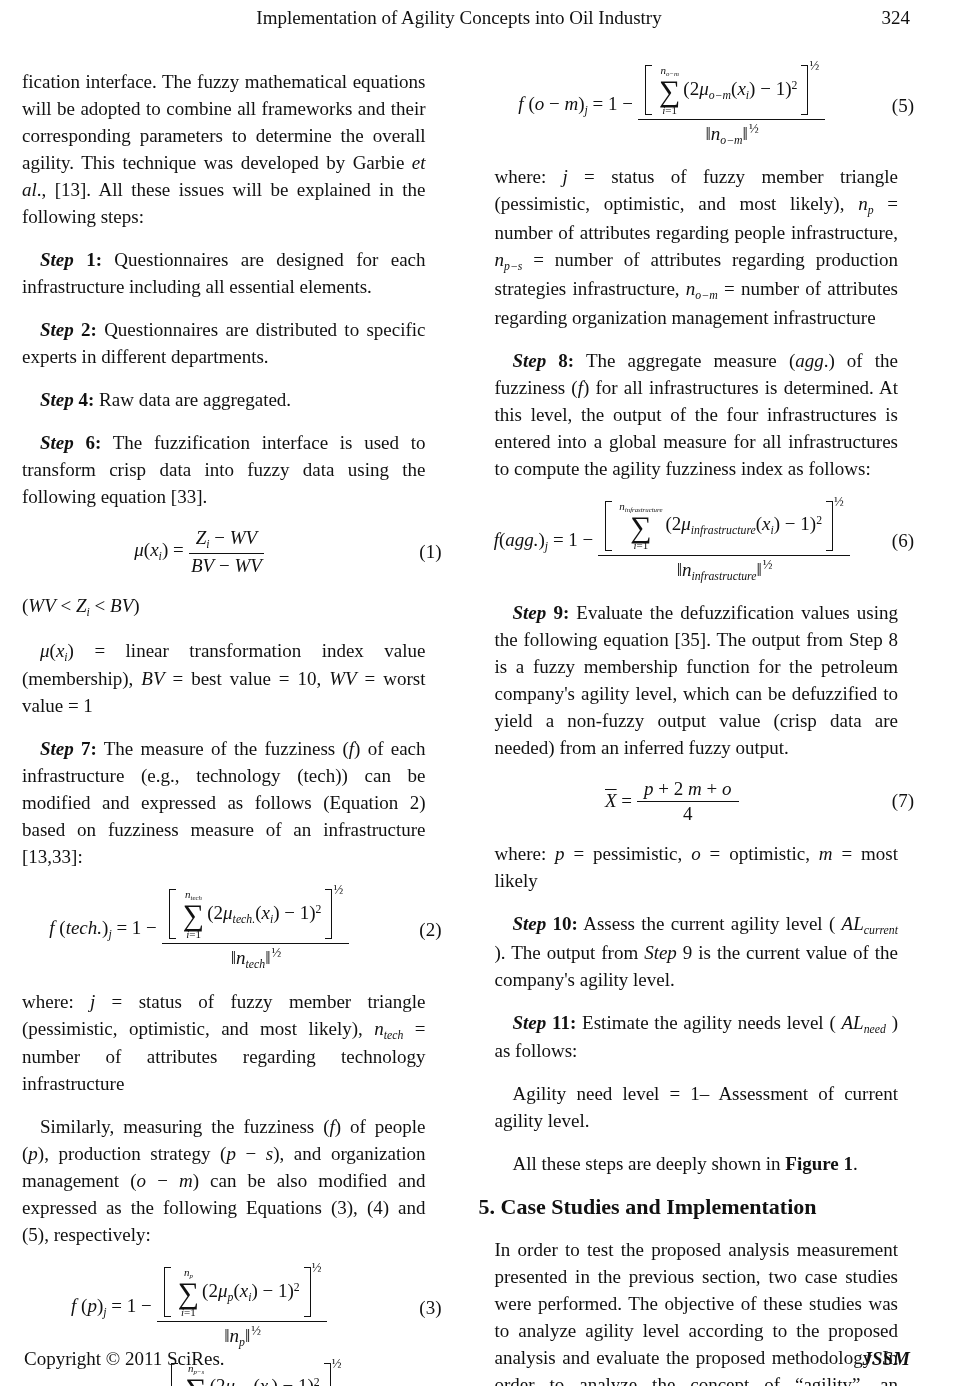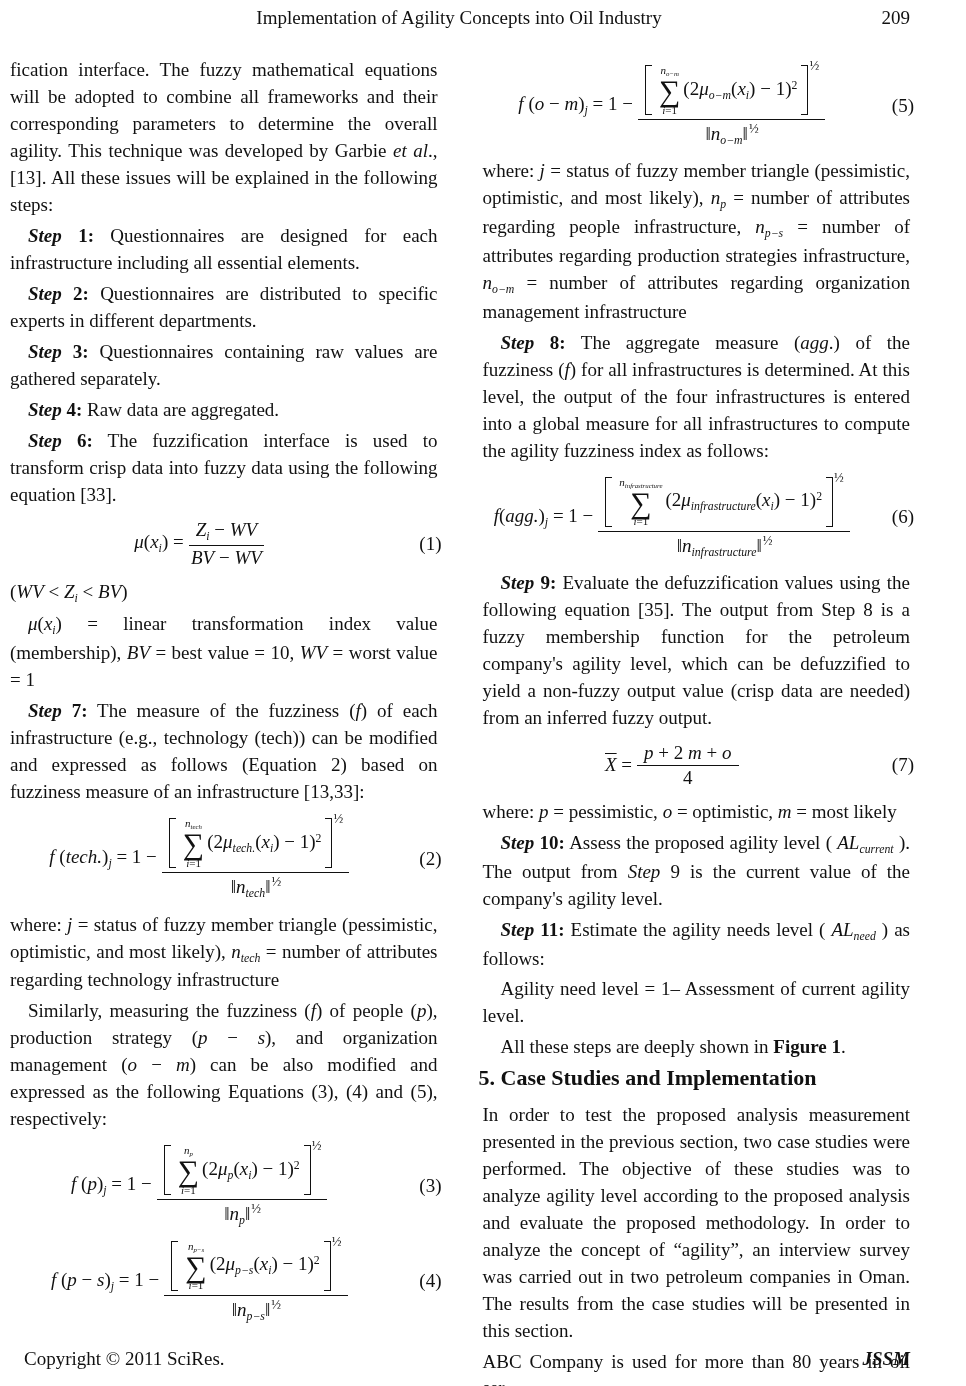--- a/index.html
+++ b/index.html
@@ -8,21 +8,21 @@
     font-family:"Liberation Serif", serif;
     color:#111;
     font-size:19px;
   }
   .page{position:relative;width:918px;height:1386px;overflow:hidden;box-sizing:border-box;background:#fff;}
   .pg-header{position:relative;padding-top:7px;height:26px;}
   .pg-title{text-align:center;font-size:19px;}
   .pg-no{position:absolute;right:8px;top:7px;font-size:19px;}
   .cols{display:flex;gap:37px;padding:20px 4px 0 6px;}
   .col{width:460px;}
-  p{margin:4px;text-align:justify;line-height:1.42;}
+  p{margin:16px;text-align:justify;line-height:1.42;}
   .ind{text-indent:18px;}
   h2.sec{font-size:22px;margin:4px 0 10px 0;line-height:1.2;}
   h3.subsec{font-size:20px;margin:12px 0 10px 0;line-height:1.2;}
   .pg-footer{position:absolute;left:24px;right:8px;bottom:16px;display:flex;justify-content:space-between;font-size:19px;gap:26px;}
   .journal{font-weight:bold;font-style:italic;}
 
   
   .sg-n{}
   .sg-i{font-style:italic;}
   .sg-b{font-weight:bold;}
@@ -50,30 +50,29 @@
   .pow.top{align-self:flex-start;position:relative;top:-6px;left:1px;}
   .fz-den .pow{position:relative;top:-7px;left:1px;}
 </style>
 </head>
 <body>
 
 <div class="page">
 
   <div class="pg-header">
     <div class="pg-title">Implementation of Agility Concepts into Oil Industry</div>
-    <div class="pg-no">209</div>
+    <div class="pg-no">324</div>
   </div>
 
   <div class="cols">
 
     <div class="col">
       <p><span><span class="sg-n">fication interface. The fuzzy mathematical equations will be adopted to combine all frameworks and their corresponding parameters to determine the overall agility. This technique was developed by Garbie </span><span class="sg-i">et al</span><span class="sg-n">., [13]. All these issues will be explained in the following steps:</span></span></p>
       <p class="ind"><span><span class="sg-bi">Step</span><span class="sg-b"> 1:</span><span class="sg-n"> Questionnaires are designed for each infrastructure including all essential elements.</span></span></p>
       <p class="ind"><span><span class="sg-bi">Step</span><span class="sg-b"> 2:</span><span class="sg-n"> Questionnaires are distributed to specific experts in different departments.</span></span></p>
-      <p class="ind"><span><span class="sg-bi">Step</span><span class="sg-b"> 3:</span><span class="sg-n"> Questionnaires containing raw values are gathered separately.</span></span></p>
       <p class="ind"><span><span class="sg-bi">Step</span><span class="sg-b"> 4:</span><span class="sg-n"> Raw data are aggregated.</span></span></p>
       <p class="ind"><span><span class="sg-bi">Step</span><span class="sg-b"> 6:</span><span class="sg-n"> The fuzzification interface is used to transform crisp data into fuzzy data using the following equation [33].</span></span></p>
       <div class="eq">
           <span class="eq-body">
             <span><span class="sg-i">μ</span><span class="sg-n">(</span><span class="sg-i">x</span><span class="sg-isub">i</span><span class="sg-n">) = </span></span>
             <span class="frac">
               <span class="fr-num"><span class="sg-i">Z</span><span class="sg-isub">i</span><span class="sg-n"> − </span><span class="sg-i">WV</span></span>
               <span class="fr-den"><span class="sg-i">BV</span><span class="sg-n"> − </span><span class="sg-i">WV</span></span>
             </span>
           </span>
@@ -219,21 +218,21 @@
           <span class="eq-body">
             <span><span class="sg-ov">X</span><span class="sg-n"> = </span></span>
             <span class="frac">
               <span class="fr-num"><span class="sg-i">p</span><span class="sg-n"> + 2 </span><span class="sg-i">m</span><span class="sg-n"> + </span><span class="sg-i">o</span></span>
               <span class="fr-den"><span class="sg-n">4</span></span>
             </span>
           </span>
           <span class="eq-num">(7)</span>
         </div>
       <p><span><span class="sg-n">where: </span><span class="sg-i">p</span><span class="sg-n"> = pessimistic, </span><span class="sg-i">o</span><span class="sg-n"> = optimistic, </span><span class="sg-i">m</span><span class="sg-n"> = most likely</span></span></p>
-      <p class="ind"><span><span class="sg-bi">Step</span><span class="sg-b"> 10:</span><span class="sg-n"> Assess the proposed agility level ( </span><span class="sg-i">AL</span><span class="sg-isub">current</span><span class="sg-n"> ). The output from </span><span class="sg-i">Step</span><span class="sg-n"> 9 is the current value of the company's agility level.</span></span></p>
+      <p class="ind"><span><span class="sg-bi">Step</span><span class="sg-b"> 10:</span><span class="sg-n"> Assess the current agility level ( </span><span class="sg-i">AL</span><span class="sg-isub">current</span><span class="sg-n"> ). The output from </span><span class="sg-i">Step</span><span class="sg-n"> 9 is the current value of the company's agility level.</span></span></p>
       <p class="ind"><span><span class="sg-bi">Step</span><span class="sg-b"> 11:</span><span class="sg-n"> Estimate the agility needs level ( </span><span class="sg-i">AL</span><span class="sg-isub">need</span><span class="sg-n"> ) as follows:</span></span></p>
       <p class="ind"><span><span class="sg-n">Agility need level = 1– Assessment of current agility level.</span></span></p>
       <p class="ind"><span><span class="sg-n">All these steps are deeply shown in </span><span class="sg-b">Figure 1</span><span class="sg-n">.</span></span></p>
       <h2 class="sec">5. Case Studies and Implementation</h2>
       <p><span><span class="sg-n">In order to test the proposed analysis measurement presented in the previous section, two case studies were performed. The objective of these studies was to analyze agility level according to the proposed analysis and evaluate the proposed methodology. In order to analyze the concept of “agility”, an interview survey was carried out in two petroleum companies in Oman. The results from the case studies will be presented in this section.</span></span></p>
       <p><span><span class="sg-n">ABC Company is used for more than 80 years in oil ser-</span></span></p>
     </div>
 
   </div>
 

